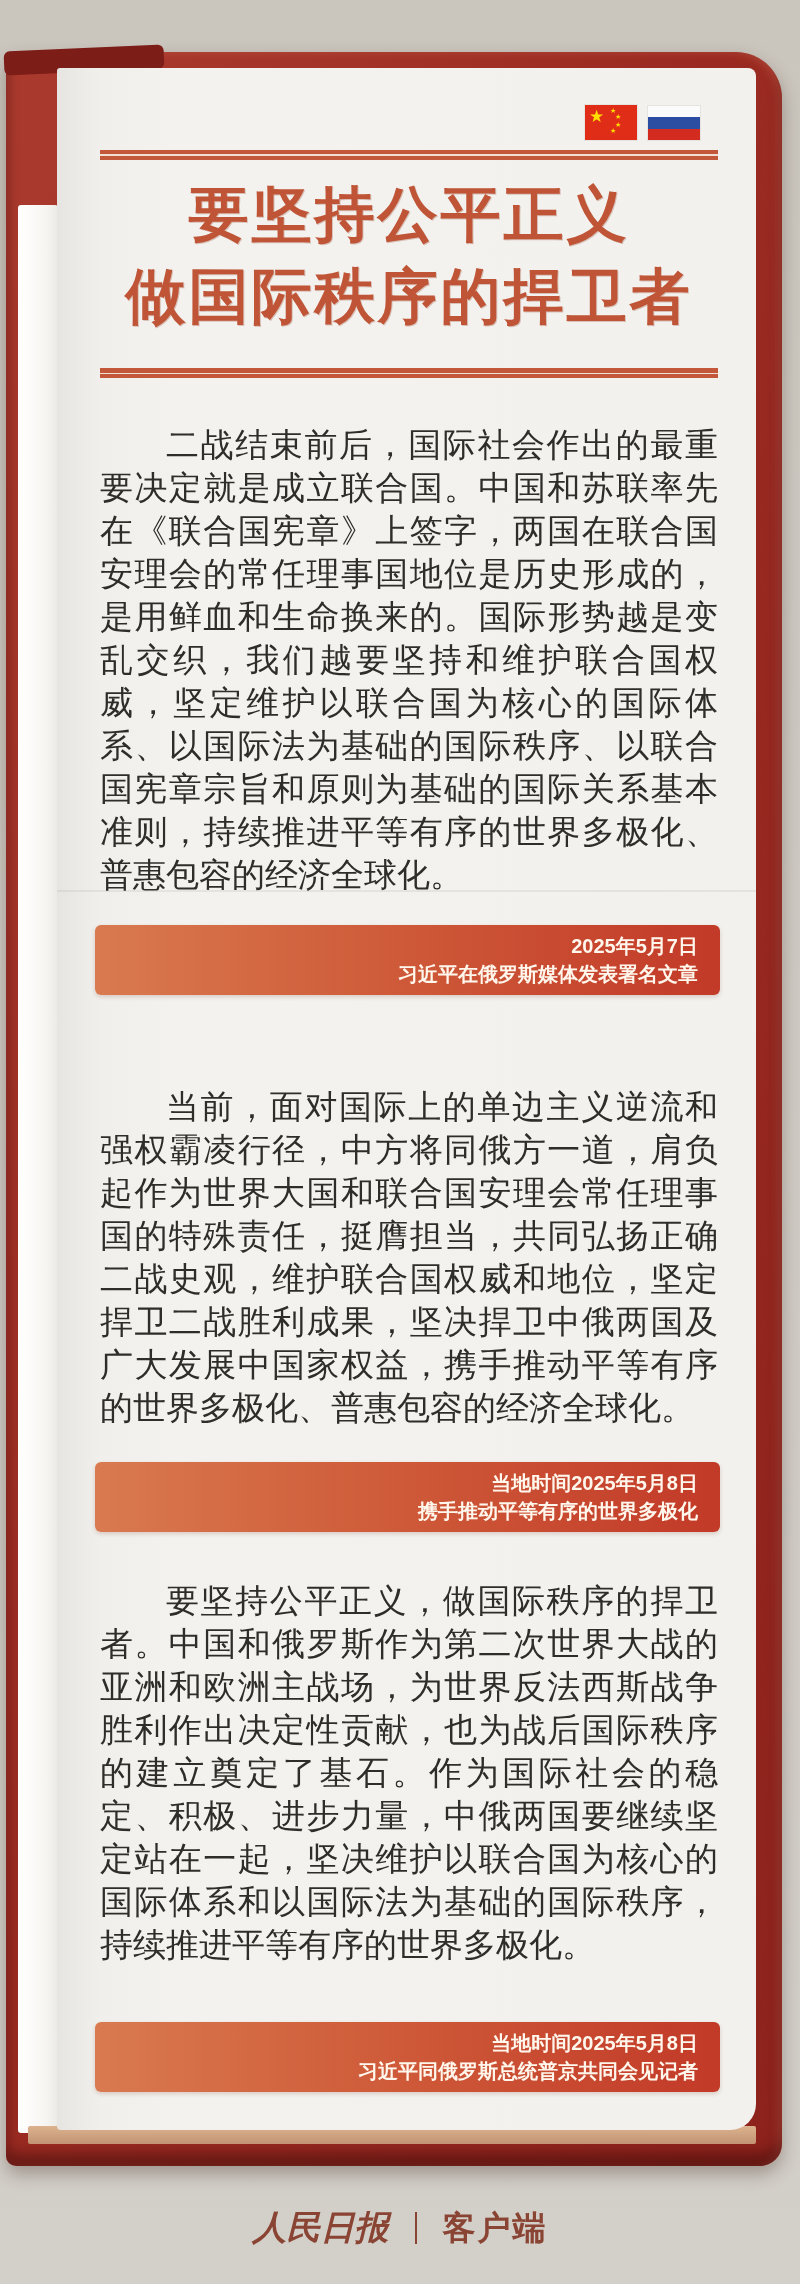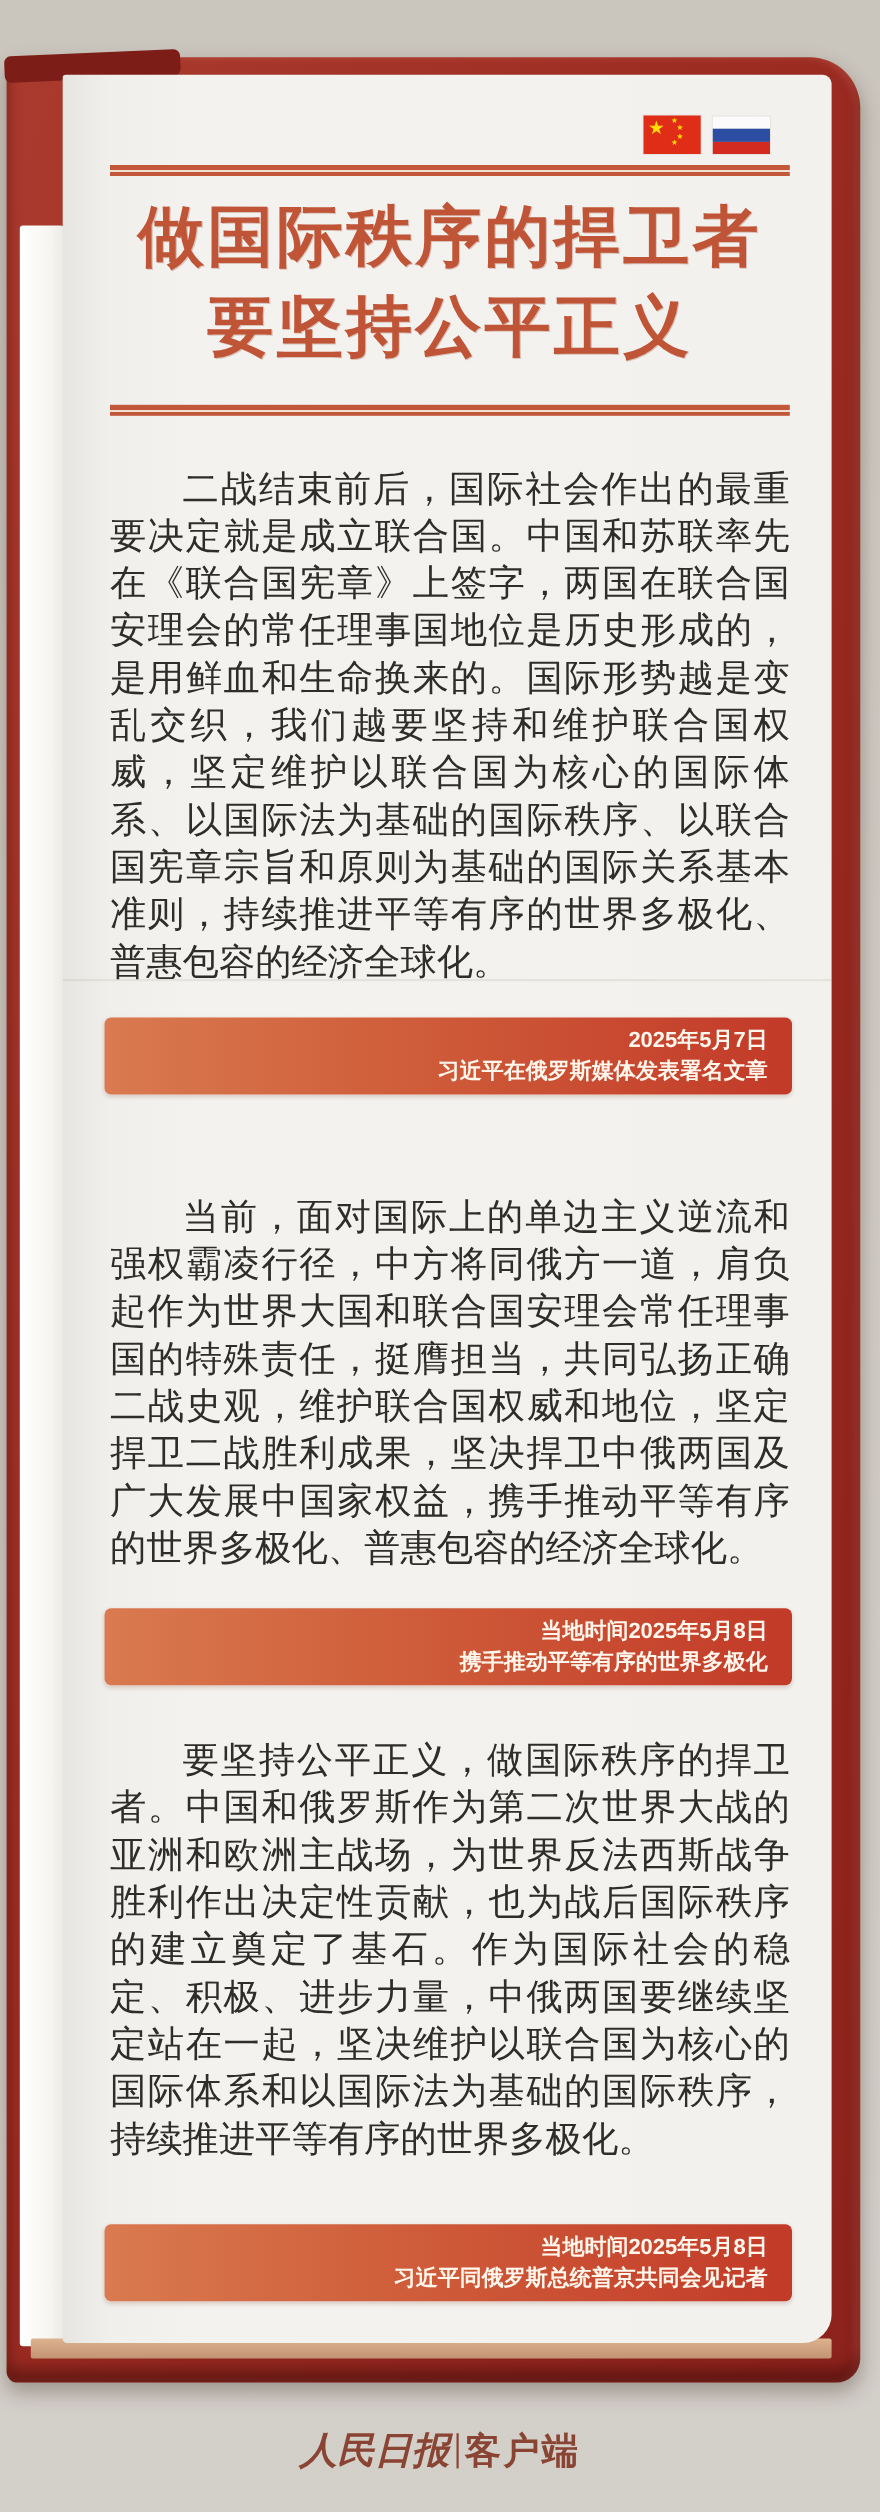--- a/index.html
+++ b/index.html
@@ -87,21 +87,21 @@
     padding:0 22px;box-sizing:border-box;
     color:#fff6ec;font-weight:bold;font-size:20px;line-height:28px;
     box-shadow:0 2px 4px rgba(120,50,30,.2);
   }
   .banner-1{top:857px;}
   .banner-2{top:1394px;}
   .banner-3{top:1954px;}
   
   .footer{
     position:absolute;left:0;top:2196px;width:800px;height:64px;
-    display:flex;align-items:center;justify-content:center;gap:6px;
+    display:flex;align-items:center;justify-content:center;gap:26px;
     color:#8a4433;
   }
   .logo-script{
     font-family:"Liberation Serif","DejaVu Serif",serif;
     font-style:italic;font-weight:bold;font-size:34px;
   }
   .logo-divider{width:2px;height:32px;background:#8a4433;}
   .logo-text{
     font-family:"Liberation Sans","DejaVu Sans",sans-serif;
     font-weight:bold;font-size:33px;letter-spacing:2px;
@@ -128,22 +128,22 @@
   </div>
   <div class="flag flag-ru">
     <div class="st ru-w"></div>
     <div class="st ru-b"></div>
     <div class="st ru-r"></div>
   </div>
 
   <div class="rule rule-top"></div>
 
   <div class="title">
+    <div>要坚持公平正义</div>
     <div>做国际秩序的捍卫者</div>
-    <div>要坚持公平正义</div>
   </div>
 
   <div class="rule rule-bottom"></div>
 
   <div class="para para-1">二战结束前后，国际社会作出的最重要决定就是成立联合国。中国和苏联率先在《联合国宪章》上签字，两国在联合国安理会的常任理事国地位是历史形成的，是用鲜血和生命换来的。国际形势越是变乱交织，我们越要坚持和维护联合国权威，坚定维护以联合国为核心的国际体系、以国际法为基础的国际秩序、以联合国宪章宗旨和原则为基础的国际关系基本准则，持续推进平等有序的世界多极化、普惠包容的经济全球化。</div>
 
   <div class="banner banner-1">
     <div>2025年5月7日</div>
     <div>习近平在俄罗斯媒体发表署名文章</div>
   </div>

